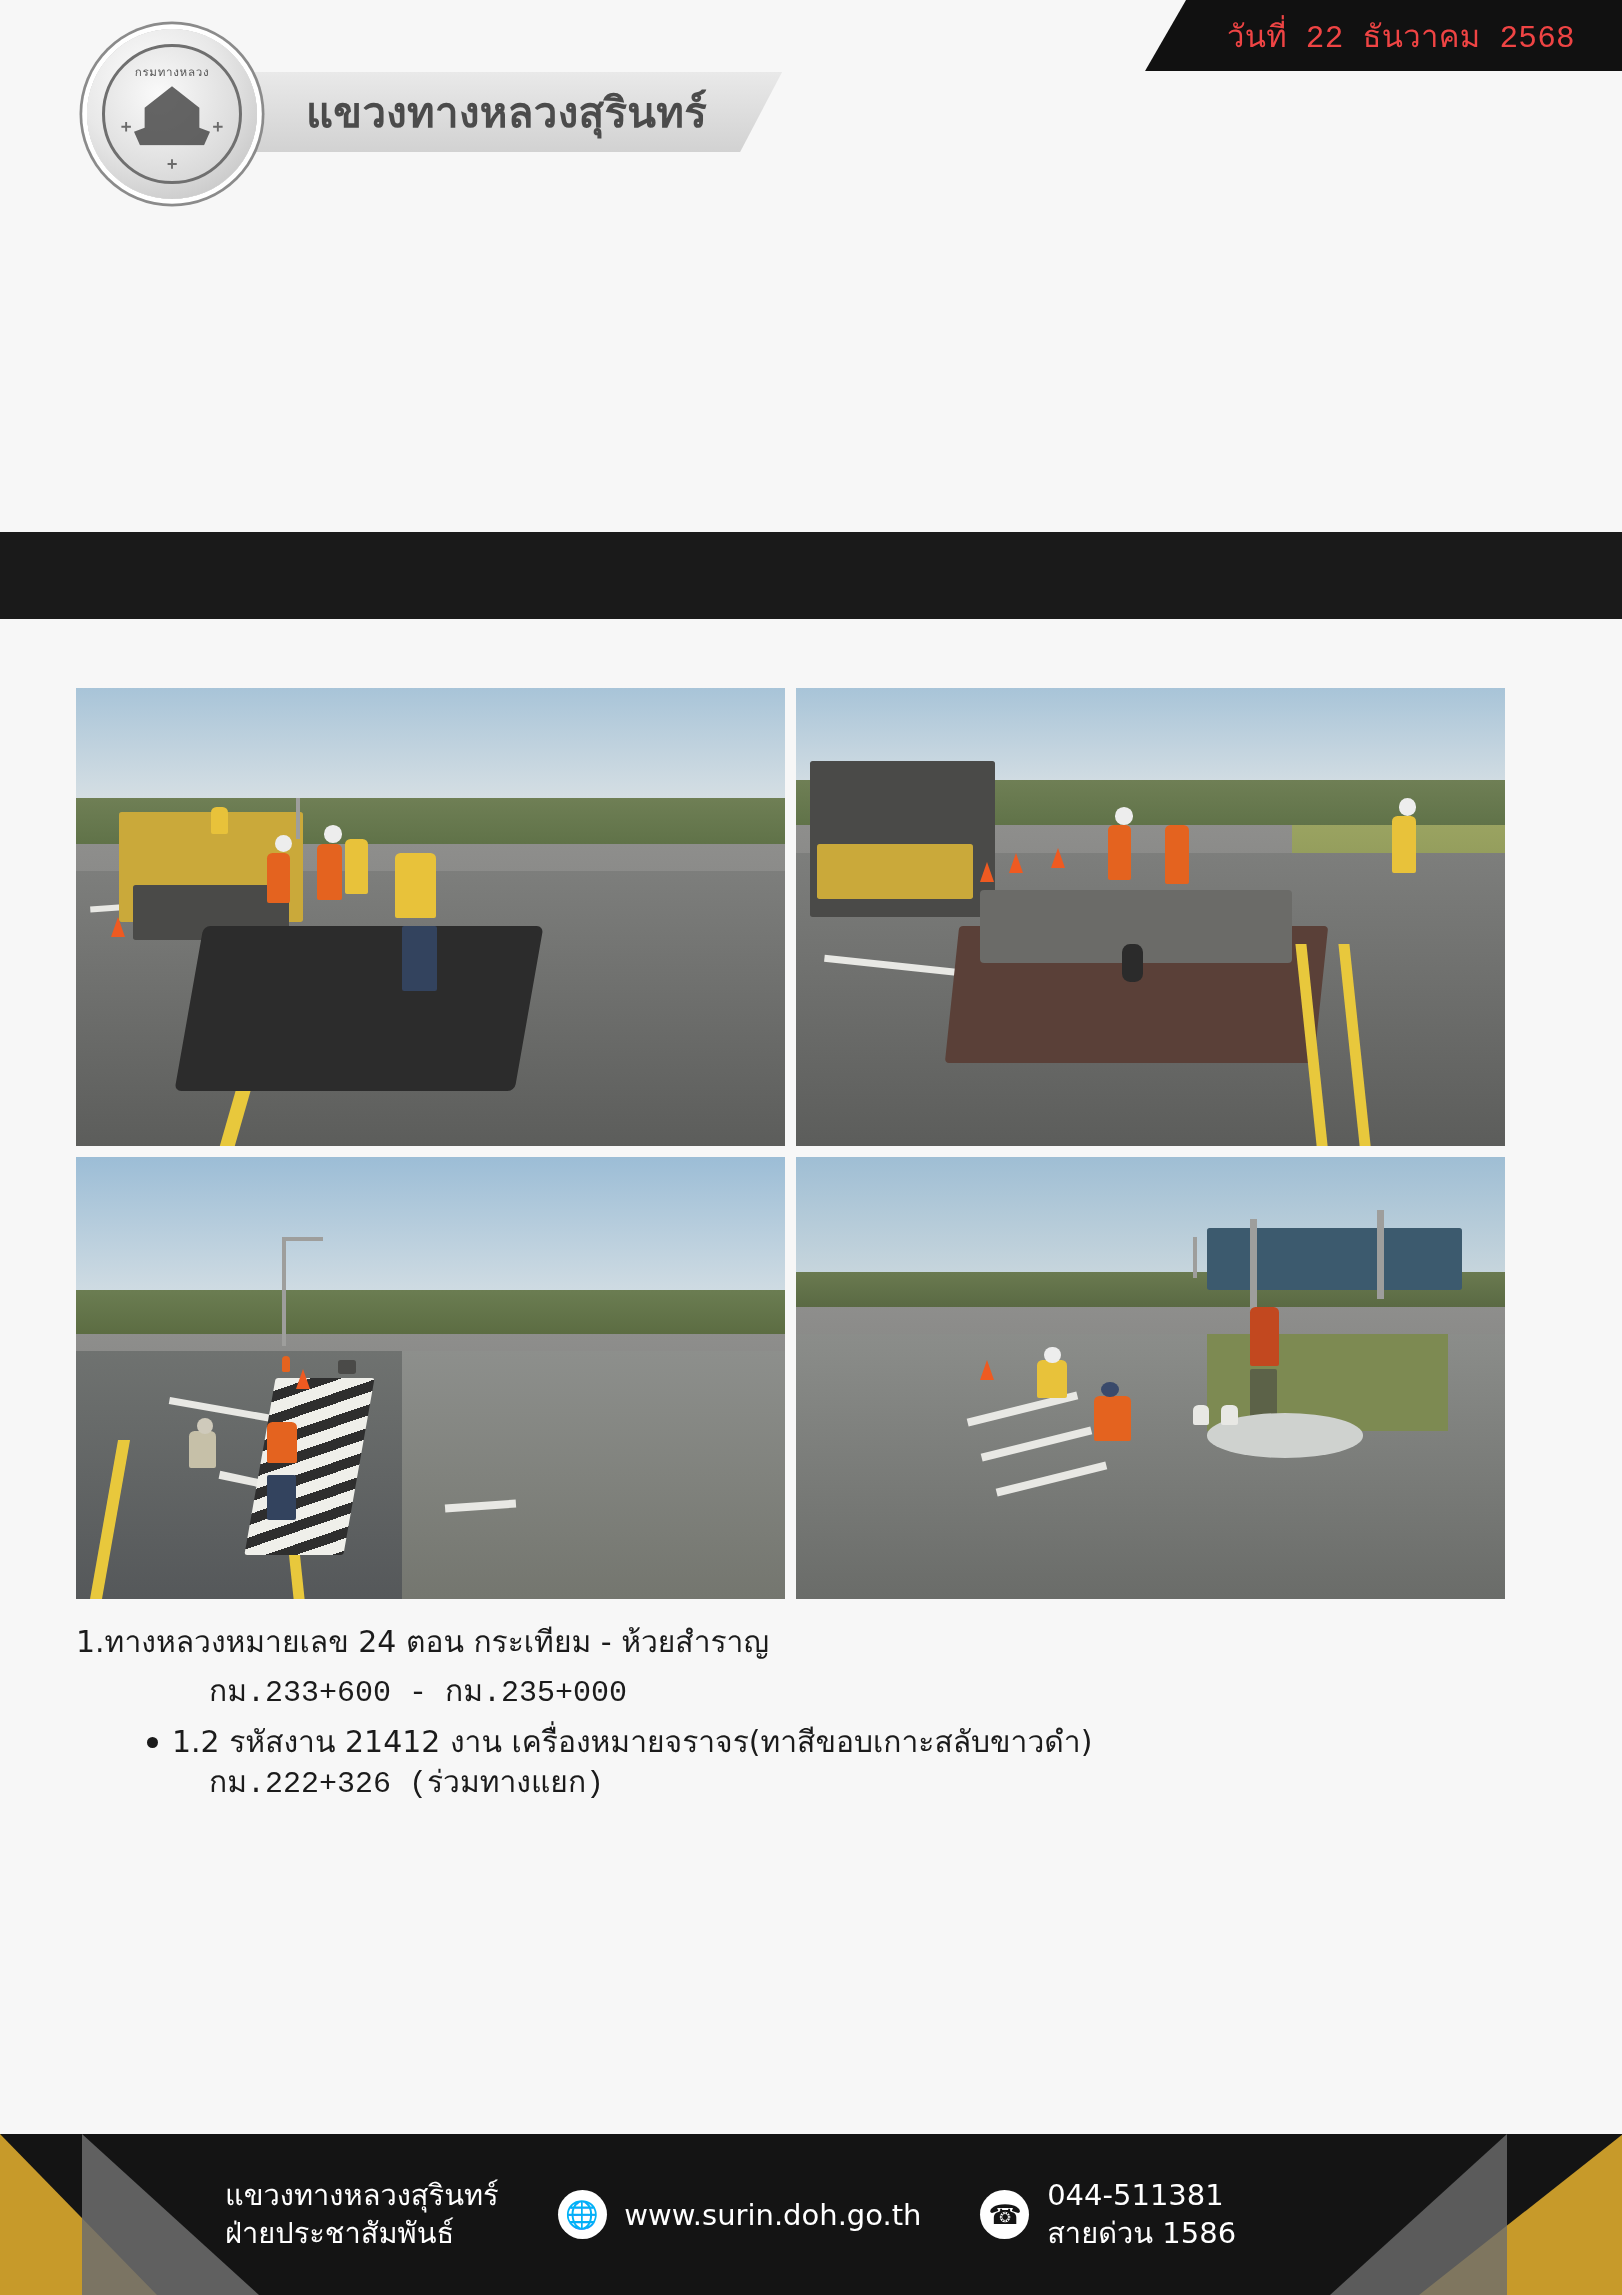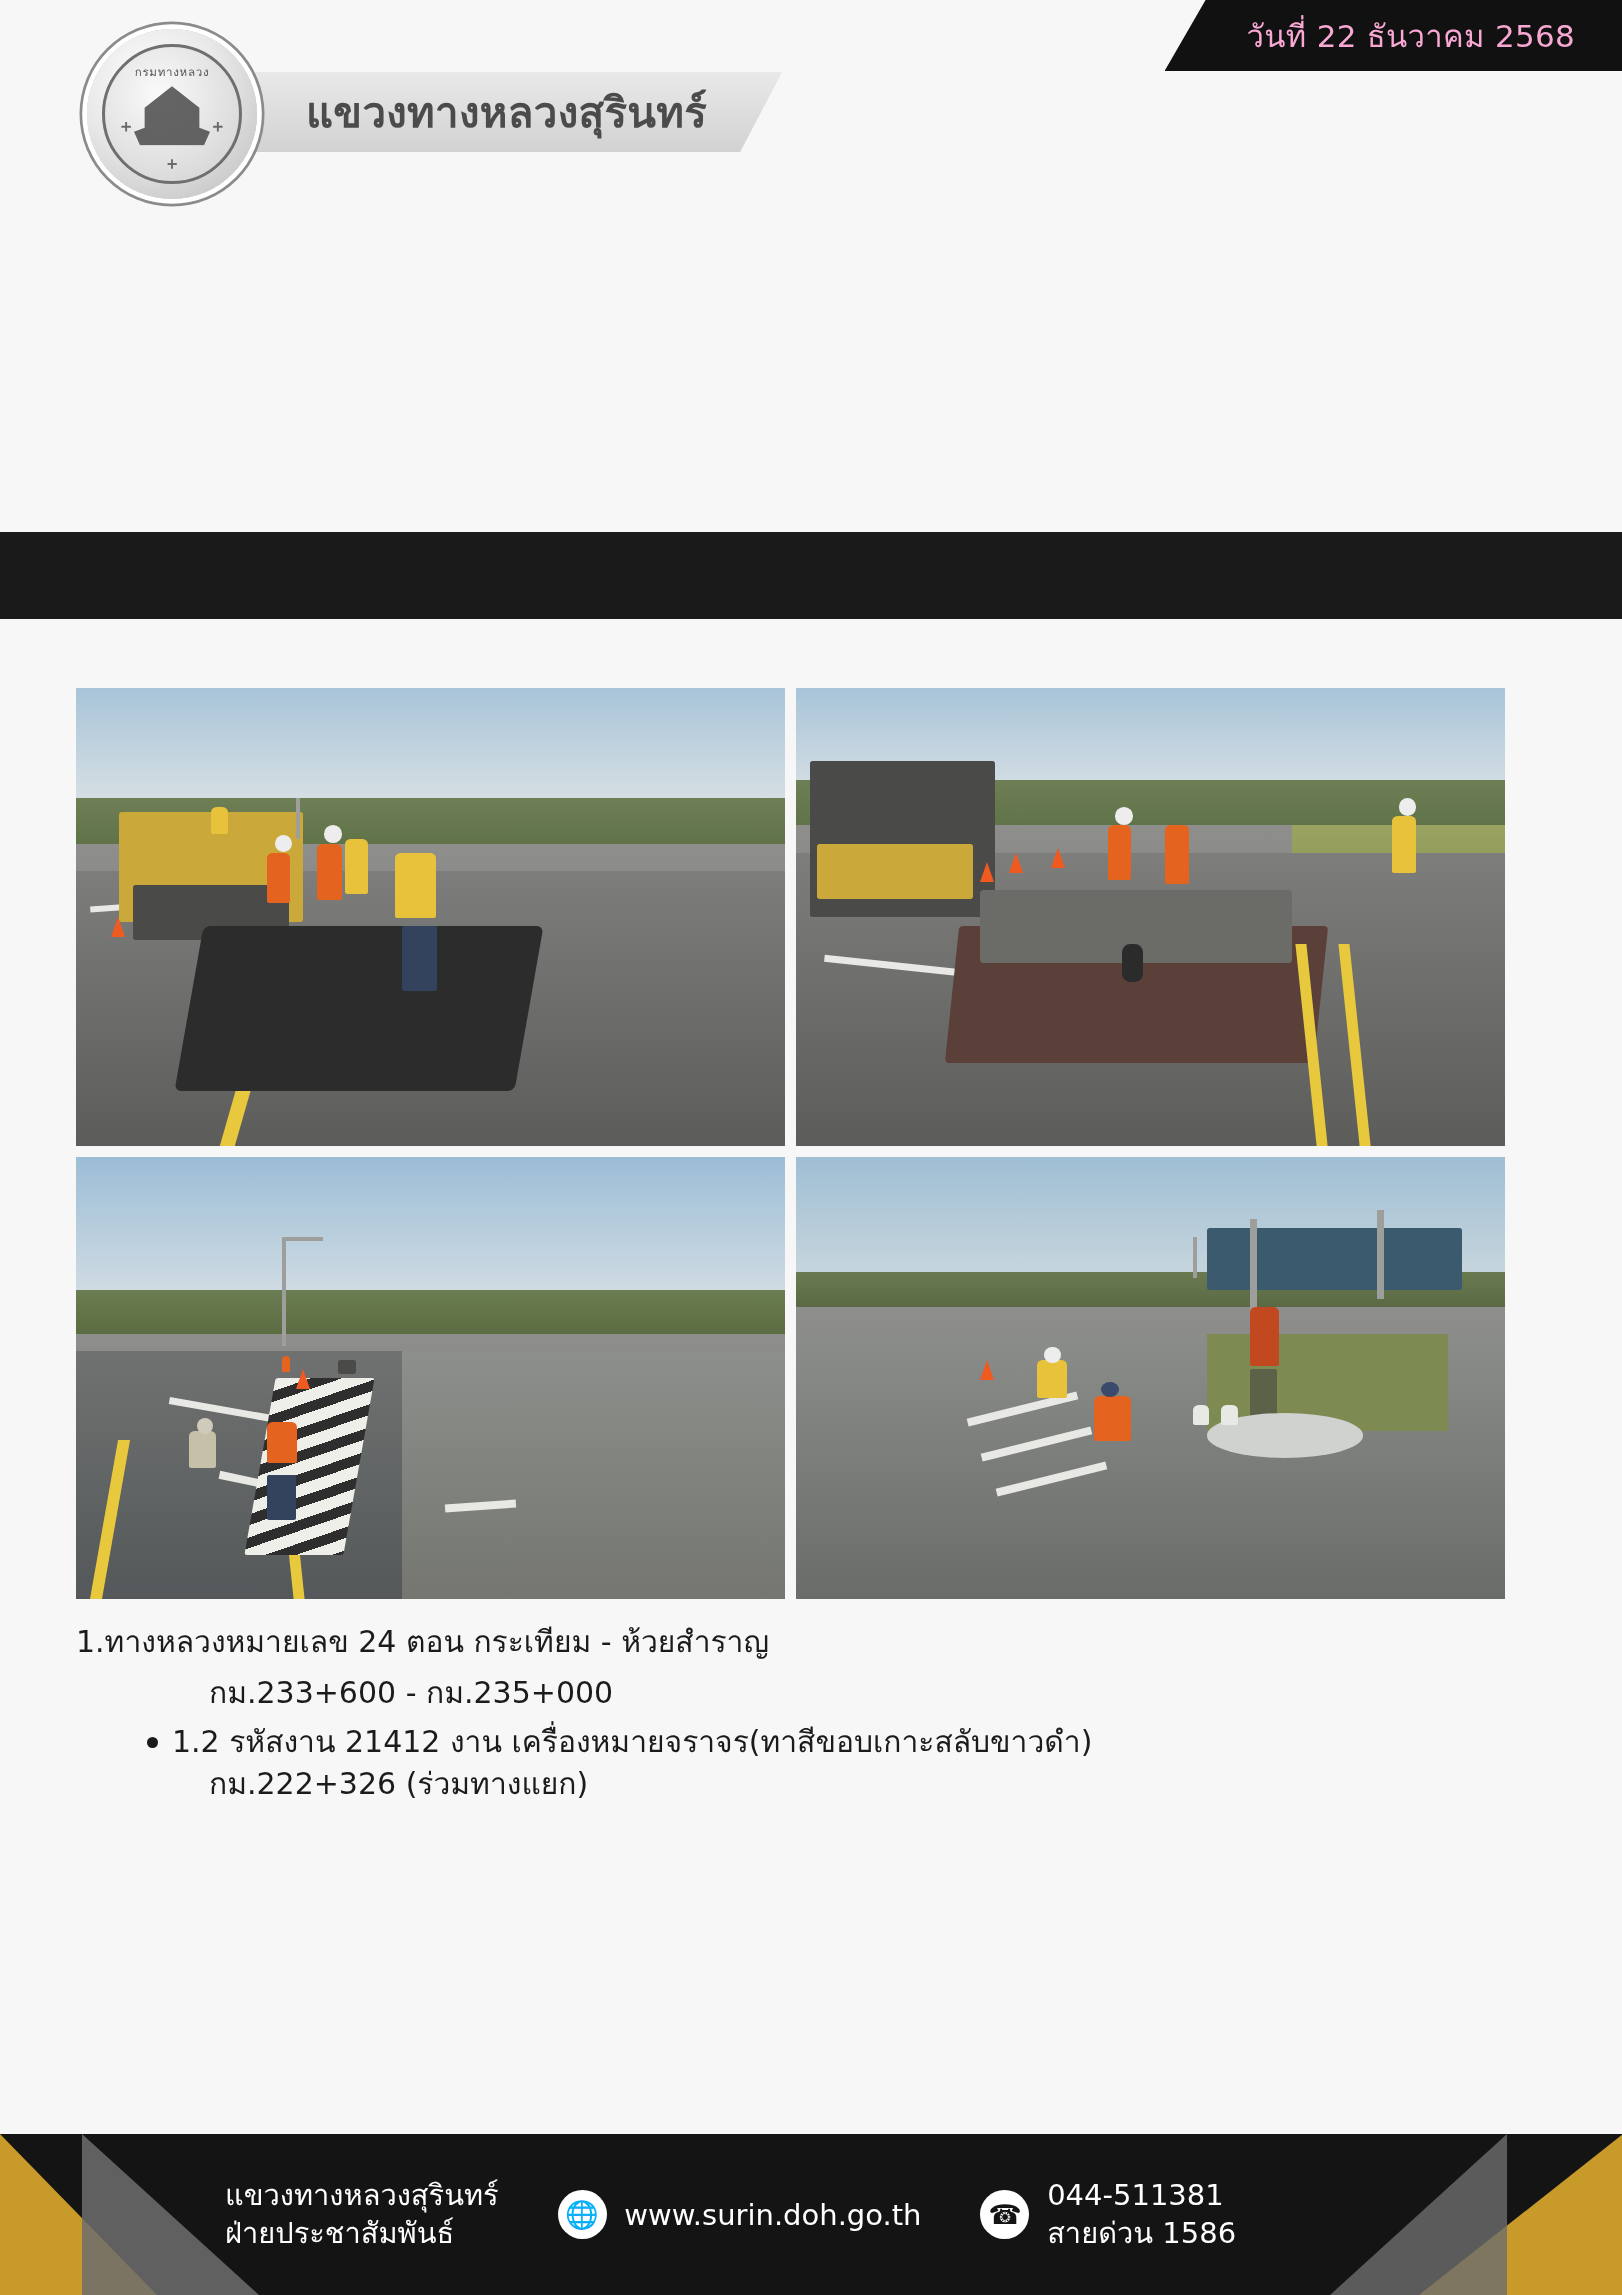--- a/index.html
+++ b/index.html
@@ -73,28 +73,29 @@
   .hx2 { left: 129px; top: 286px; }
   .hx3 { left: 27px;  top: 348px; }
   .hx4 { left: 225px; top: 225px; }
 
   
   .date-chip {
     position: absolute;
     top: 0; right: 0;
     height: 71px;
     background: #111111;
-    color: #f9a8d4;
+    color: #ef4444;
     display: flex;
     align-items: center;
     padding: 0 48px 0 82px;
     font-size: 31px;
     letter-spacing: 0.3px;
     clip-path: polygon(41px 0, 100% 0, 100% 100%, 0 100%);
     z-index: 6;
+    font-family: Liberation Mono, monospace;
   }
 
   
   .logo {
     position: absolute;
     left: 87px; top: 29px;
     width: 170px; height: 170px;
     border-radius: 50%;
     background: radial-gradient(circle at 38% 32%, #ffffff 0%, #e8e8e8 45%, #b9b9b9 100%);
     box-shadow: 0 0 0 4.8px #ffffff, 0 0 0 7.5px #8b8b8b;
@@ -268,20 +269,21 @@
     position: absolute;
     left: 5.5px; top: 16.4px;
     width: 11px; height: 11px;
     background: #1b1b1b;
     border-radius: 50%;
   }
   .sub-line {
     font-size: 30px;
     line-height: 1.4;
     padding-left: 68px;
+    font-family: Liberation Mono, monospace;
   }
 
   
   .footer {
     position: absolute;
     left: 0; bottom: 0;
     width: 1623px;
     height: 161px;
     background: #141414;
     overflow: hidden;

